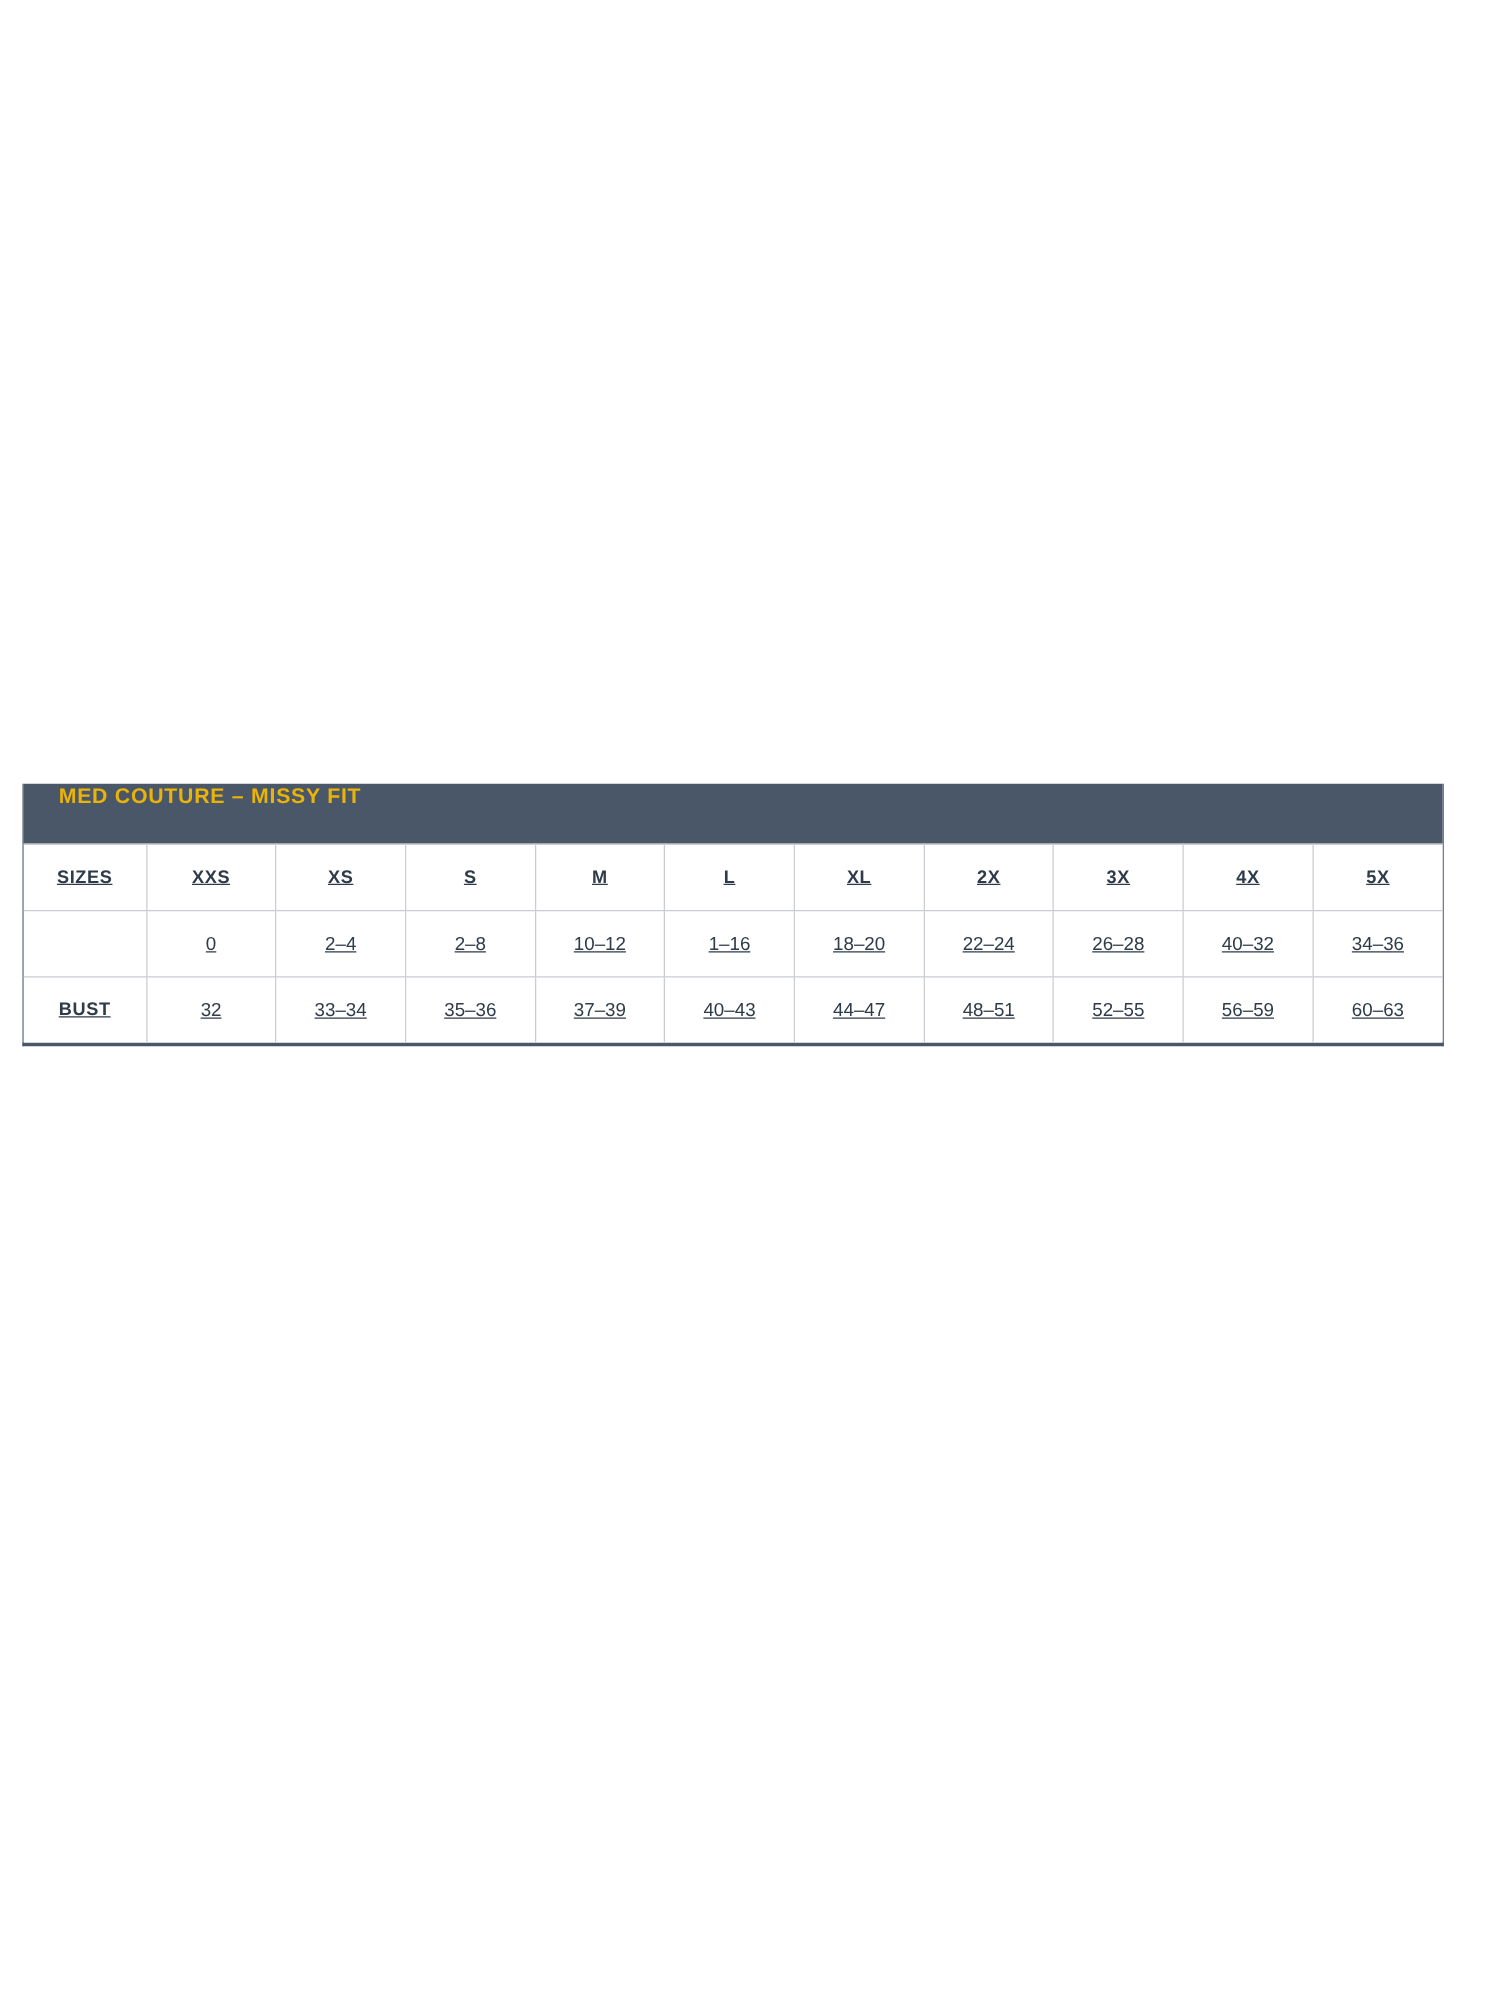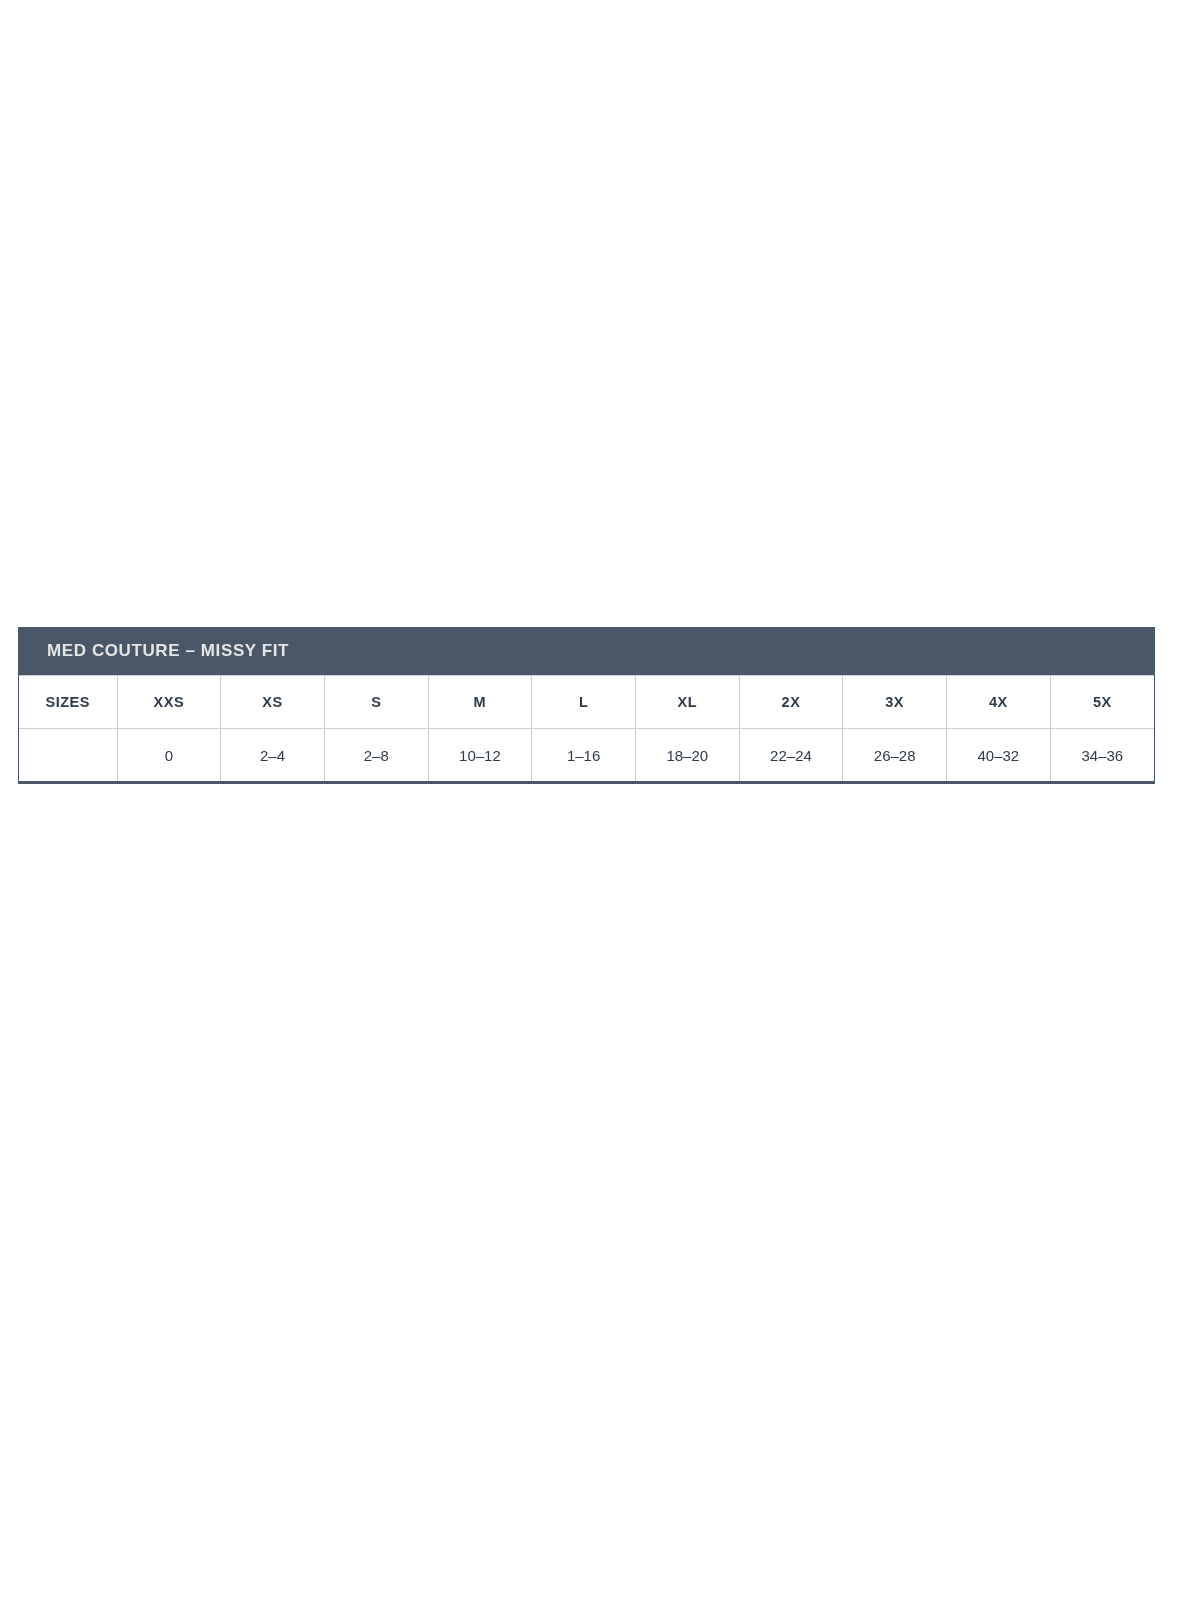--- a/index.html
+++ b/index.html
@@ -17,24 +17,23 @@
 
   .chart-wrap {
     position: absolute;
     left: 18px;
     top: 627px;
     width: 1137px;
   }
 
   .chart-title-bar {
     background: #4a5768;
-    color: #e5e5e5;
+    color: #eab308;
     height: 48px;
     display: flex;
-    align-items: center;
     padding-left: 28px;
     box-sizing: border-box;
   }
   .chart-title {
     font-size: 17px;
     font-weight: bold;
     letter-spacing: 0.6px;
   }
 
   table.size-table {
@@ -46,20 +45,21 @@
 
   table.size-table td,
   table.size-table th {
     border: 1px solid #c9ccd1;
     height: 52px;
     text-align: center;
     vertical-align: middle;
     font-size: 15px;
     color: #2f3b49;
     padding: 0;
+    text-decoration: underline;
   }
 
   table.size-table thead th {
     font-weight: bold;
     letter-spacing: 0.5px;
     font-size: 14.5px;
   }
 
   table.size-table tbody td.row-label {
     font-weight: bold;
@@ -130,19 +130,32 @@
         <td>2–8</td>
         <td>10–12</td>
         <td>1–16</td>
         <td>18–20</td>
         <td>22–24</td>
         <td>26–28</td>
         <td>40–32</td>
         <td>34–36</td>
       </tr>
 
+      <tr>
+        <td class="row-label">BUST</td>
+        <td>32</td>
+        <td>33–34</td>
+        <td>35–36</td>
+        <td>37–39</td>
+        <td>40–43</td>
+        <td>44–47</td>
+        <td>48–51</td>
+        <td>52–55</td>
+        <td>56–59</td>
+        <td>60–63</td>
+      </tr>
 
 
 
     </tbody>
   </table>
 
 </div>
 
 </body></html>

